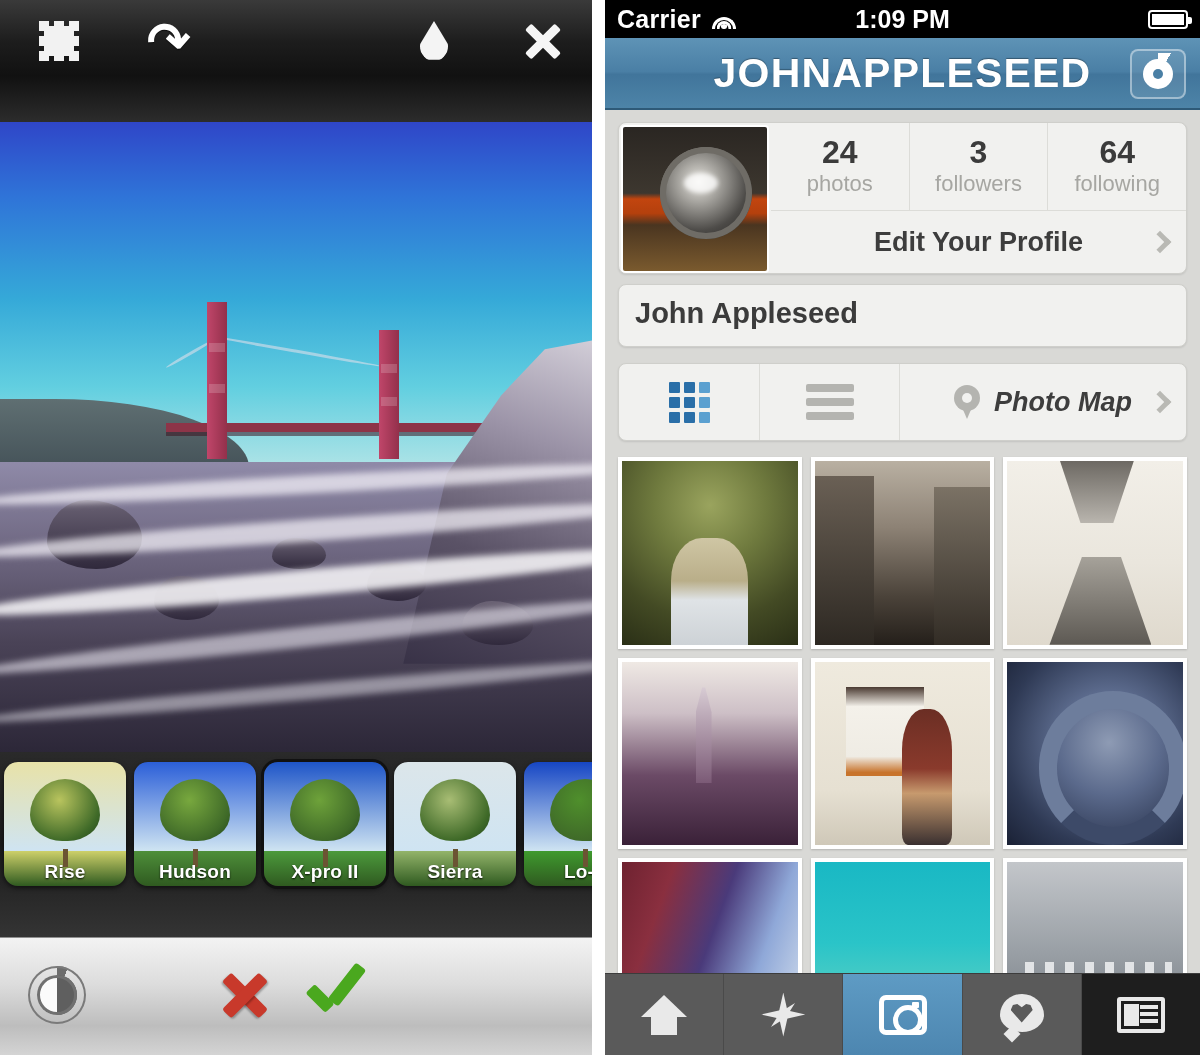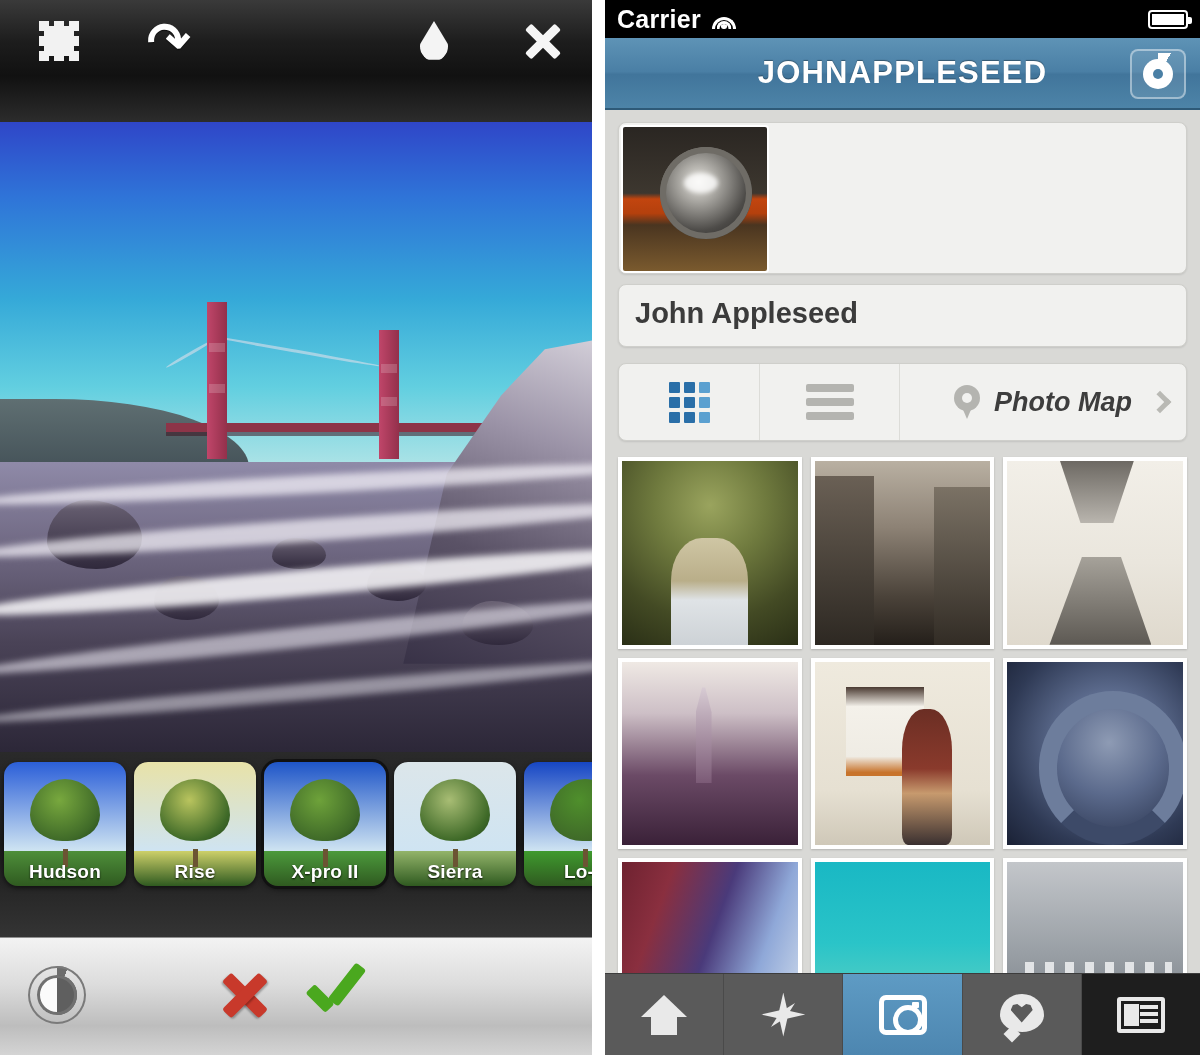--- a/index.html
+++ b/index.html
@@ -147,21 +147,21 @@
   .battery { margin-left:auto; position:relative; width:40px; height:19px;
              border:2px solid #fff; border-radius:4px; }
   .battery::before { content:""; position:absolute; left:2px; top:2px; right:2px; bottom:2px; background:#fff; }
   .battery::after  { content:""; position:absolute; right:-6px; top:5px; width:4px; height:7px; background:#fff; border-radius:0 2px 2px 0; }
 
   .navbar {
     height: 72px; position: relative;
     background: linear-gradient(180deg,#5e93b6 0%,#4a7fa5 48%,#41759b 52%,#4d84a8 100%);
     border-bottom: 2px solid #2e5a78; display:flex; align-items:center; justify-content:center;
   }
-  .nav-title { color:#fff; font-size: 31px; font-weight:700; letter-spacing: 1.2px;
+  .nav-title { color:#fff; font-size: 41px; font-weight:700; letter-spacing: 1.2px;
                text-shadow: 0 -1px 1px rgba(0,0,0,.35); }
   .gear-btn { position:absolute; right: 14px; top: 11px; width: 56px; height: 50px;
               border-radius: 8px; background: rgba(255,255,255,.10);
               border: 2px solid rgba(255,255,255,.42);
               display:flex; align-items:center; justify-content:center; }
   .gearglyph { position:relative; width:30px; height:30px; border-radius:50%;
       background:#fff; box-shadow: 0 0 0 0 #fff; }
   .gearglyph::before { content:""; position:absolute; left:-6px; top:-6px; width:42px; height:42px;
       background: conic-gradient(#fff 0 9%, transparent 9% 16.6%); border-radius:6px; }
   .gearglyph::after { content:""; position:absolute; left:10px; top:10px; width:10px; height:10px;
@@ -335,35 +335,35 @@
       <span class="foam f1"></span>
       <span class="foam f2"></span>
       <span class="foam f3"></span>
       <span class="foam f4"></span>
       <span class="foam f5"></span>
     </div>
 
     <div class="filter-strip" id="filter-strip">
         <div class="filter-item">
           <span class="fthumb">
+            <span class="fsky" style="background:linear-gradient(180deg,#e8e2a8,#cfe4f2)"></span>
+            <span class="fgrd" style="background:linear-gradient(180deg,#cdd06a,#2f5a20)"></span>
+            <span class="ftree" style="background:radial-gradient(circle at 42% 34%,#b9c45e 0%, #3f6a28 70%, #20401a 100%)"></span>
+            <span class="ftrunk"></span>
+          </span>
+          <span class="flabel">Rise</span>
+        </div>
+        <div class="filter-item">
+          <span class="fthumb">
             <span class="fsky" style="background:linear-gradient(180deg,#2b5fd8,#cfe4f2)"></span>
             <span class="fgrd" style="background:linear-gradient(180deg,#4e8f3a,#2f5a20)"></span>
             <span class="ftree" style="background:radial-gradient(circle at 42% 34%,#78a83e 0%, #3f6a28 70%, #20401a 100%)"></span>
             <span class="ftrunk"></span>
           </span>
           <span class="flabel">Hudson</span>
-        </div>
-        <div class="filter-item">
-          <span class="fthumb">
-            <span class="fsky" style="background:linear-gradient(180deg,#e8e2a8,#cfe4f2)"></span>
-            <span class="fgrd" style="background:linear-gradient(180deg,#cdd06a,#2f5a20)"></span>
-            <span class="ftree" style="background:radial-gradient(circle at 42% 34%,#b9c45e 0%, #3f6a28 70%, #20401a 100%)"></span>
-            <span class="ftrunk"></span>
-          </span>
-          <span class="flabel">Rise</span>
         </div>
         <div class="filter-item" style="box-shadow: rgb(17, 17, 17) 0px 0px 0px 3px, rgba(0, 0, 0, 0.8) 0px 2px 6px; text-decoration: underline;">
           <span class="fthumb">
             <span class="fsky" style="background:linear-gradient(180deg,#1e55c8,#cfe4f2)"></span>
             <span class="fgrd" style="background:linear-gradient(180deg,#4c9a3c,#2f5a20)"></span>
             <span class="ftree" style="background:radial-gradient(circle at 42% 34%,#6ea23a 0%, #3f6a28 70%, #20401a 100%)"></span>
             <span class="ftrunk"></span>
           </span>
           <span class="flabel">X-pro II</span>
         </div>
@@ -404,35 +404,56 @@
 
   <div class="right-panel">
 
     <div class="status-bar">
       <span class="sb-carrier">Carrier</span>
       <span class="wifi">
           <i></i>
           <i></i>
           <i></i>
         </span>
+      <span class="sb-time">1:09 PM</span>
       <span class="battery"></span>
     </div>
 
     <div class="navbar">
       <span class="nav-title">JOHNAPPLESEED</span>
       <div class="gear-btn">
         <span class="gearglyph"></span>
       </div>
     </div>
 
     <div class="panel-bg">
 
       <div class="card profile-card">
         <div class="avatar">
           <span class="lens"></span>
+        </div>
+        <div class="stats-col">
+          <div class="stats-row" id="stats-row">
+              <div class="stat">
+                <span class="stat-num">24</span>
+                <span class="stat-lbl">photos</span>
+              </div>
+              <div class="stat">
+                <span class="stat-num">3</span>
+                <span class="stat-lbl">followers</span>
+              </div>
+              <div class="stat">
+                <span class="stat-num">64</span>
+                <span class="stat-lbl">following</span>
+              </div>
+            </div>
+          <div class="edit-row">
+            <span class="edit-lbl">Edit Your Profile</span>
+            <span class="chev"></span>
+          </div>
         </div>
       </div>
 
       <div class="card bio-card">
         <div class="bio-name">John Appleseed</div>
       </div>
 
       <div class="card tabs-card">
         <div class="tab tab-grid">
           <span class="grid3">

